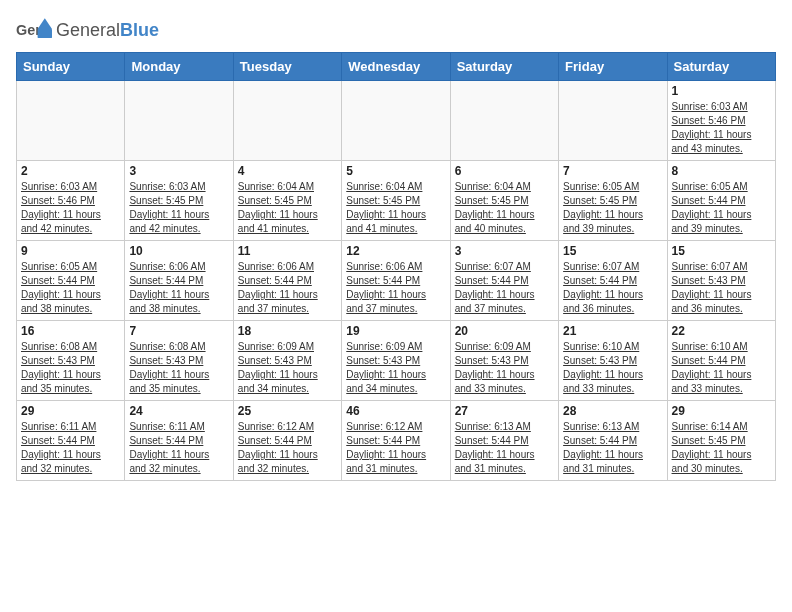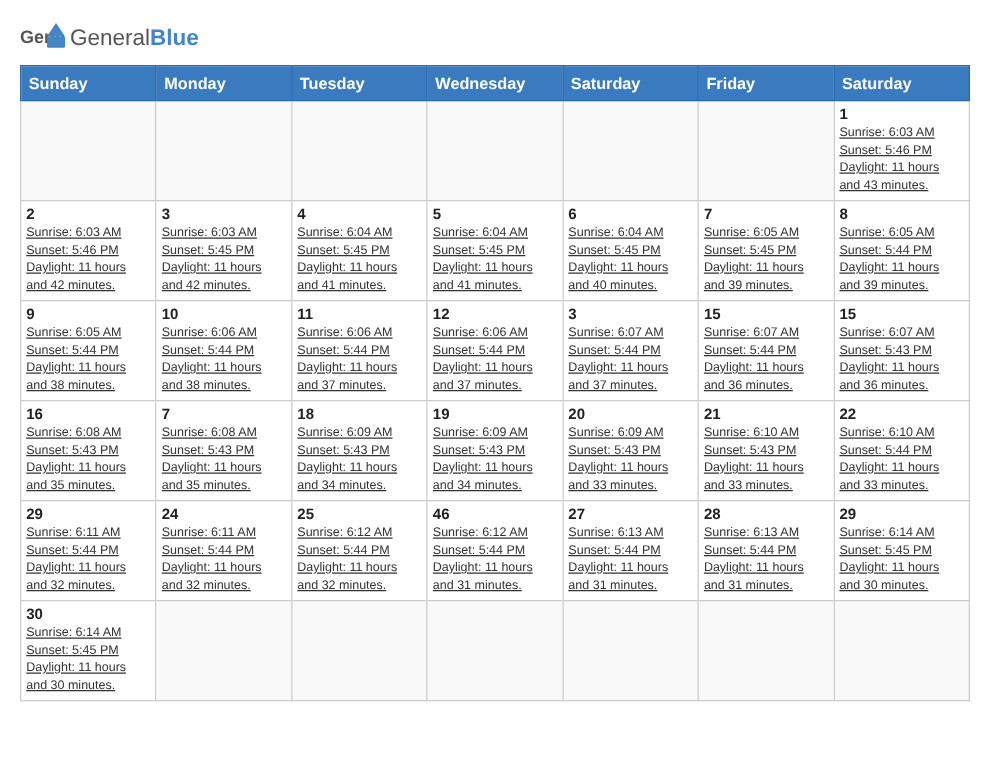--- a/index.html
+++ b/index.html
@@ -323,29 +323,14 @@
 and 31 minutes.</div>
         </td>
         <td>
           <span class="day-number">29</span>
           <div class="day-info" style="white-space: pre-line;">Sunrise: 6:14 AM
 Sunset: 5:45 PM
 Daylight: 11 hours
 and 30 minutes.</div>
         </td>
       </tr>
-      <tr>
-        <td>
-          <span class="day-number">30</span>
-          <div class="day-info" style="white-space: pre-line;">Sunrise: 6:14 AM
-Sunset: 5:45 PM
-Daylight: 11 hours
-and 30 minutes.</div>
-        </td>
-        <td class="empty"></td>
-        <td class="empty"></td>
-        <td class="empty"></td>
-        <td class="empty"></td>
-        <td class="empty"></td>
-        <td class="empty"></td>
-      </tr>
     </tbody>
 </table>
 
 </body></html>

